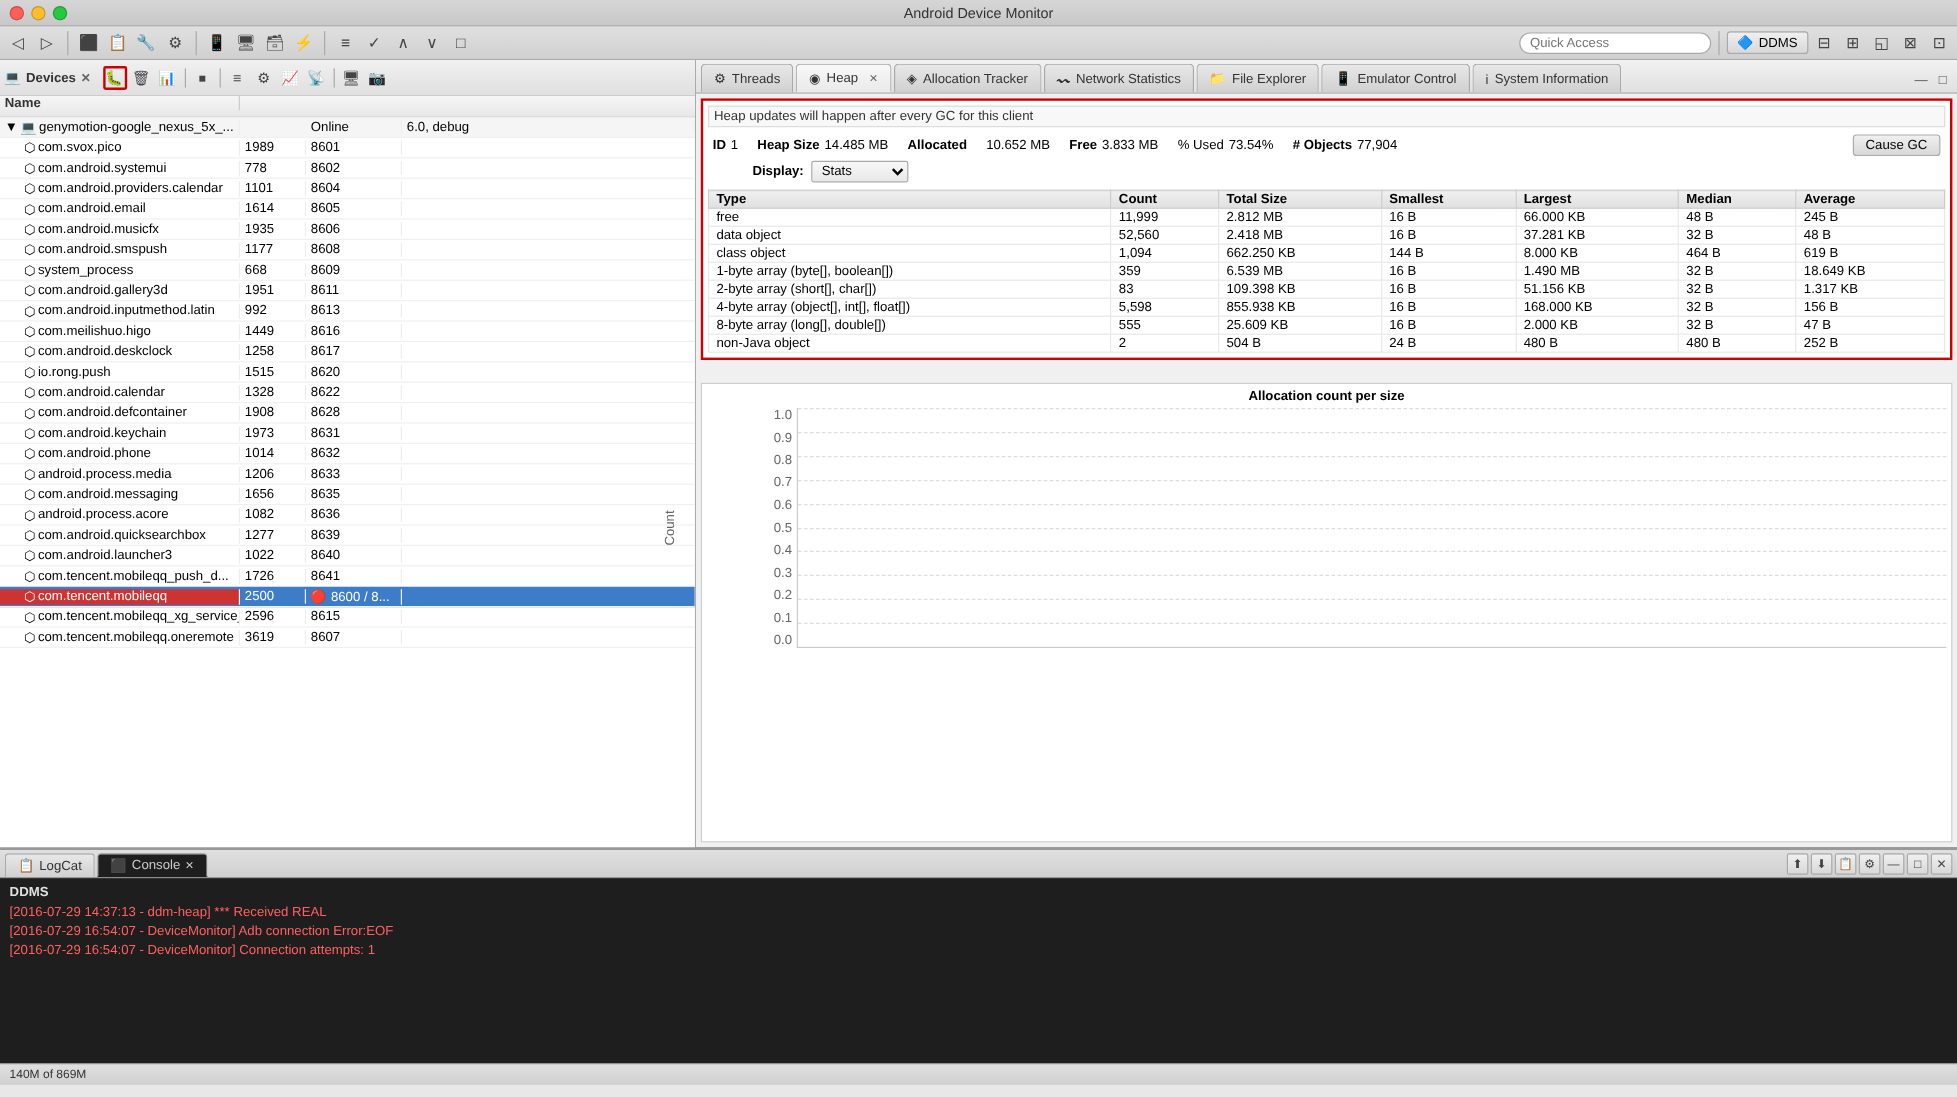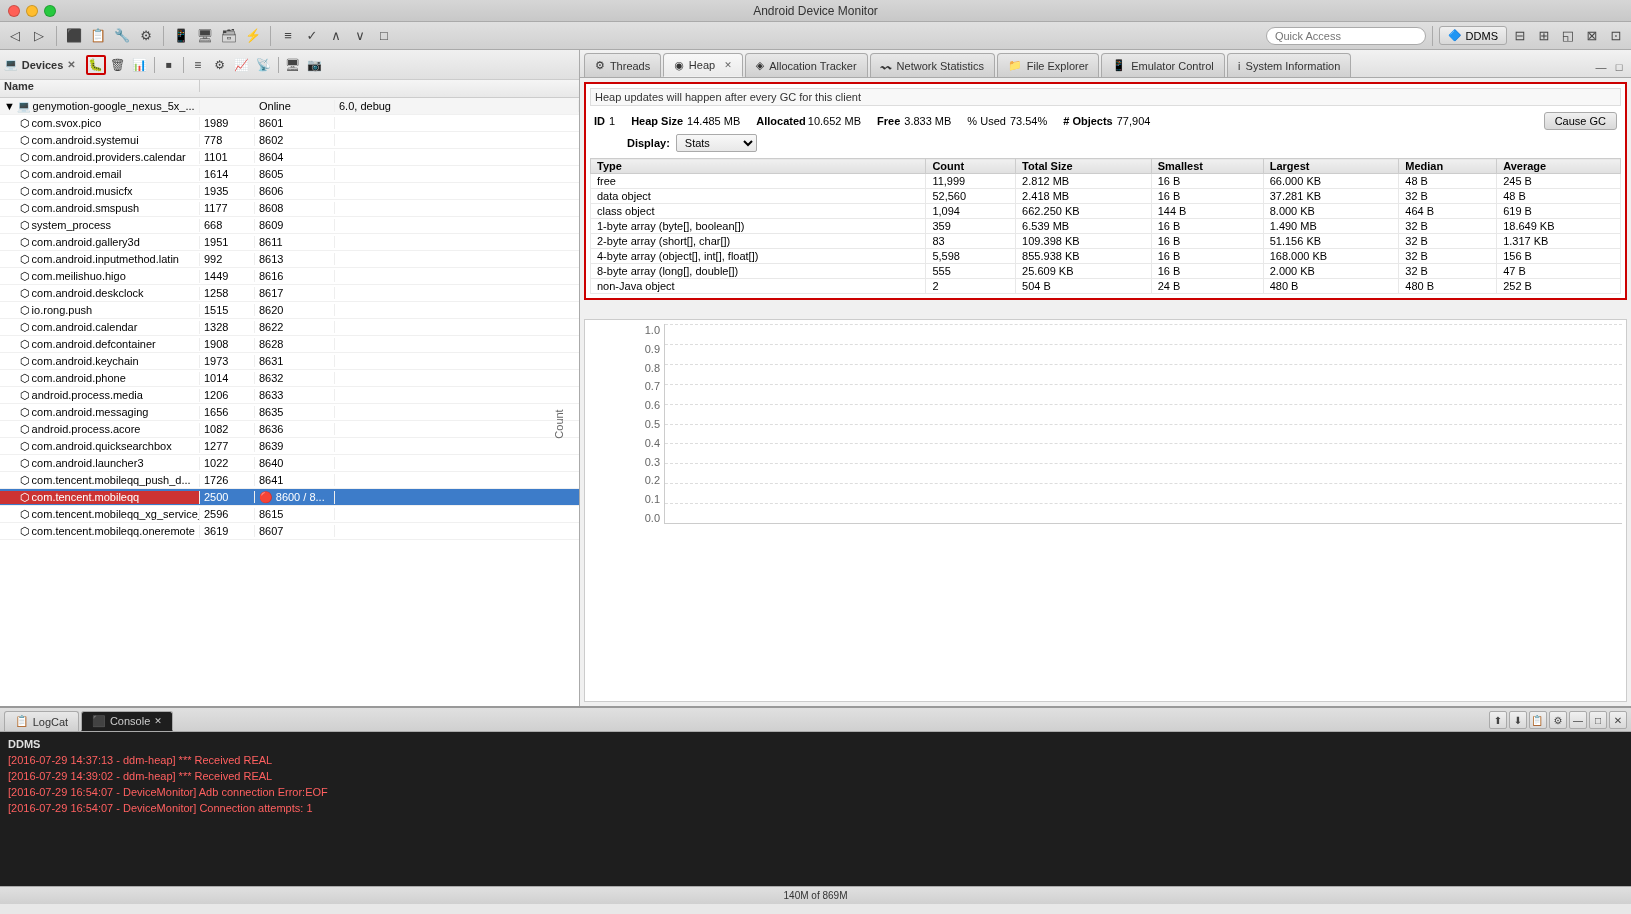--- a/index.html
+++ b/index.html
@@ -383,21 +383,21 @@
     .console-ddms { color: #e0e0e0; font-weight: 600; }
     .console-error { color: #ff6060; }
 
     
     .status-bar {
       height: 18px;
       background: linear-gradient(to bottom, #e0e0e0, #d0d0d0);
       border-top: 1px solid #aaa;
       display: flex;
       align-items: center;
-      justify-content: center;
+      justify-content: flex-start;
       padding: 0 8px;
     }
     .status-mem { font-size: 10px; color: #333; }
 
     .tab-bar-right {
       margin-left: auto;
       display: flex;
       align-items: center;
       gap: 2px;
       padding-bottom: 2px;
@@ -745,21 +745,21 @@
 
     <div class="heap-content">
       <div class="heap-info-box">
         <div class="heap-notice">Heap updates will happen after every GC for this client</div>
 
         <div style="display:flex; align-items:center; margin-bottom:4px; padding: 0 4px; font-size:11px;">
           <span style="font-weight:600; margin-right:4px;">ID</span>
           <span style="margin-right:16px;">1</span>
           <span style="font-weight:600; margin-right:4px;">Heap Size</span>
           <span style="margin-right:16px;">14.485 MB</span>
-          <span style="font-weight:600; margin-right:2px;">Allocated</span>
+          <span style="font-weight:600; margin-right:16px;">Allocated</span>
           <span style="margin-right:16px;">10.652 MB</span>
           <span style="font-weight:600; margin-right:4px;">Free</span>
           <span style="margin-right:16px;">3.833 MB</span>
           <span style="font-weight:400; margin-right:4px;">% Used</span>
           <span style="margin-right:16px;">73.54%</span>
           <span style="font-weight:600; margin-right:4px;"># Objects</span>
           <span style="margin-right:16px;">77,904</span>
           <button class="cause-gc-btn">Cause GC</button>
         </div>
 
@@ -854,20 +854,21 @@
                 <td>24 B</td>
                 <td>480 B</td>
                 <td>480 B</td>
                 <td>252 B</td>
               </tr>
             </tbody>
         </table>
       </div>
 
       <div class="chart-area">
+        <div class="chart-title">Allocation count per size</div>
         <div class="chart-container">
           <div style="position:relative; width:40px;">
             <span class="count-label">Count</span>
           </div>
           <div class="y-axis" id="y-axis">
               <span>1.0</span>
               <span>0.9</span>
               <span>0.8</span>
               <span>0.7</span>
               <span>0.6</span>
@@ -916,21 +917,20 @@
       <button class="bt-btn">⚙</button>
       <button class="bt-btn">—</button>
       <button class="bt-btn">□</button>
       <button class="bt-btn">✕</button>
     </div>
   </div>
   <div class="console-content">
     <div class="console-line console-ddms">DDMS</div>
     <div id="console-log-lines">
         <div class="console-line console-error">[2016-07-29 14:37:13 - ddm-heap] *** Received REAL</div>
-        <div class="console-line console-error">[2016-07-29 14:39:02 - ddm-heap] *** Received REAL</div>
         <div class="console-line console-error">[2016-07-29 16:54:07 - DeviceMonitor] Adb connection Error:EOF</div>
         <div class="console-line console-error">[2016-07-29 16:54:07 - DeviceMonitor] Connection attempts: 1</div>
       </div>
   </div>
 </div>
 
 <div class="status-bar">
   <span class="status-mem">140M of 869M</span>
 </div>
 

